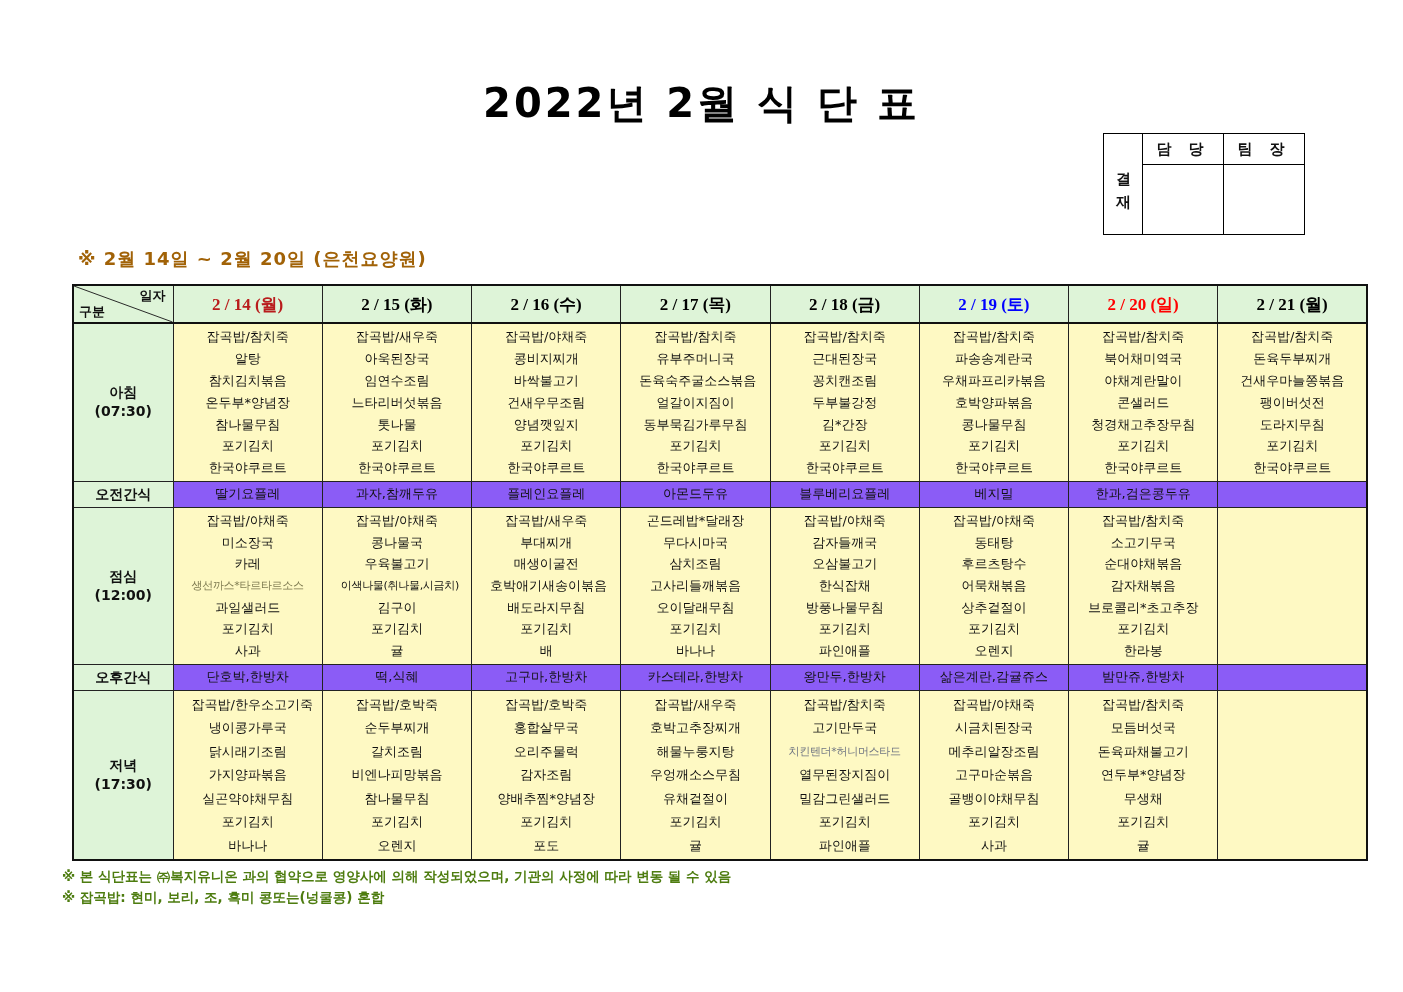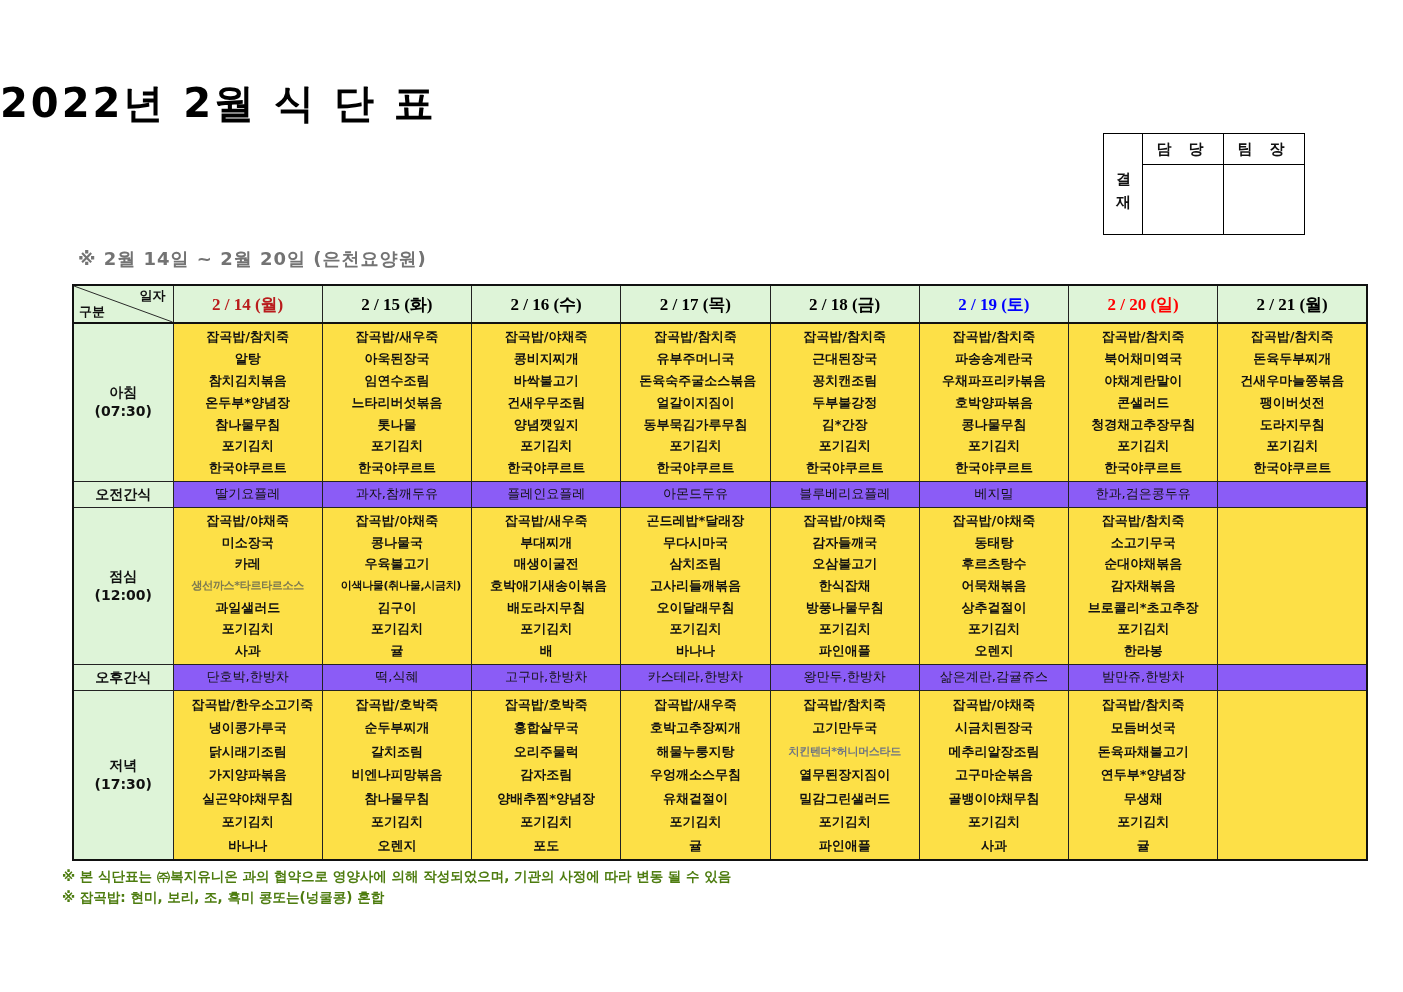--- a/index.html
+++ b/index.html
@@ -1,54 +1,54 @@
 <!DOCTYPE html>
 <html><head>
 <meta charset="utf-8">
 <style>
   * { margin:0; padding:0; box-sizing:border-box; }
   html,body { width:1403px; height:992px; background:#ffffff;
     font-family:"DejaVu Sans","Liberation Sans",sans-serif; color:#111; }
   body { position:relative; overflow:hidden; }
 
-  .title { position:absolute; top:76px; left:0; width:100%; text-align:left;
+  .title { position:absolute; top:76px; left:0; width:100%; text-align:center;
     font-size:40px; font-weight:bold; letter-spacing:3px; color:#000; }
 
   
   .approval { position:absolute; top:133px; left:1103px; width:202px; height:102px;
     display:grid; grid-template-columns:38px 81px 81px; grid-template-rows:30px 70px;
     border:1.5px solid #000; background:#fff; }
   .approval > div { border-left:1px solid #000; border-top:1px solid #000;
     display:flex; align-items:center; justify-content:center; }
   .approval .stamp { grid-row:1/3; grid-column:1; border-left:none; border-top:none;
     font-weight:bold; font-size:15px; writing-mode:vertical-rl; text-orientation:upright;
     letter-spacing:8px; }
   .approval .hd { font-weight:bold; font-size:15px; letter-spacing:6px; border-top:none; }
   .approval .bd {}
 
   .subtitle { position:absolute; top:247px; left:78px; font-size:18px; font-weight:bold;
-    letter-spacing:1px; color:#737373; }
+    letter-spacing:1px; color:#a16207; }
 
   
   table.menu { position:absolute; top:284px; left:72px; width:1296px;
     border-collapse:collapse; table-layout:fixed; }
   table.menu th, table.menu td { border:1px solid #222; vertical-align:middle;
     text-align:center; overflow:hidden; }
   table.menu { border:2px solid #111; }
   tr.header th { height:38px; background:#def4d8; font-size:17px; font-weight:bold;
     font-family:"Liberation Serif","DejaVu Serif",serif; border-bottom:2.5px solid #111; }
   th.corner { position:relative; background:#def4d8; padding:16px; }
   th.corner svg { position:absolute; top:0; left:0; width:100%; height:100%; }
   th.corner .c-top { position:absolute; top:1px; right:7px; font-size:13px; font-weight:bold;
     font-family:"DejaVu Sans",sans-serif; }
   th.corner .c-bottom { position:absolute; bottom:1px; left:5px; font-size:13px; font-weight:bold;
     font-family:"DejaVu Sans",sans-serif; }
 
   th.rowlabel { background:#def4d8; font-size:14px; font-weight:bold; line-height:19px; }
-  tr.meal-row td { background:#fde047; padding:2px 18px;font-weight:bold; }
+  tr.meal-row td { background:#fef9c3; padding:2px 18px; }
   tr.snack-row { }
   tr.snack-row th, tr.snack-row td { height:26px; }
   tr.snack-row td { background:#8b5cf6; font-size:13px; }
   tr.meal-0 td, tr.meal-0 th { height:158px; }
   tr.meal-1 td, tr.meal-1 th { height:157px; }
   tr.meal-2 td, tr.meal-2 th { height:170px; }
 
   .cellwrap { display:flex; flex-direction:column; justify-content:space-around;
     height:100%; }
   .mi { font-size:13px; line-height:15px; white-space:nowrap; }

